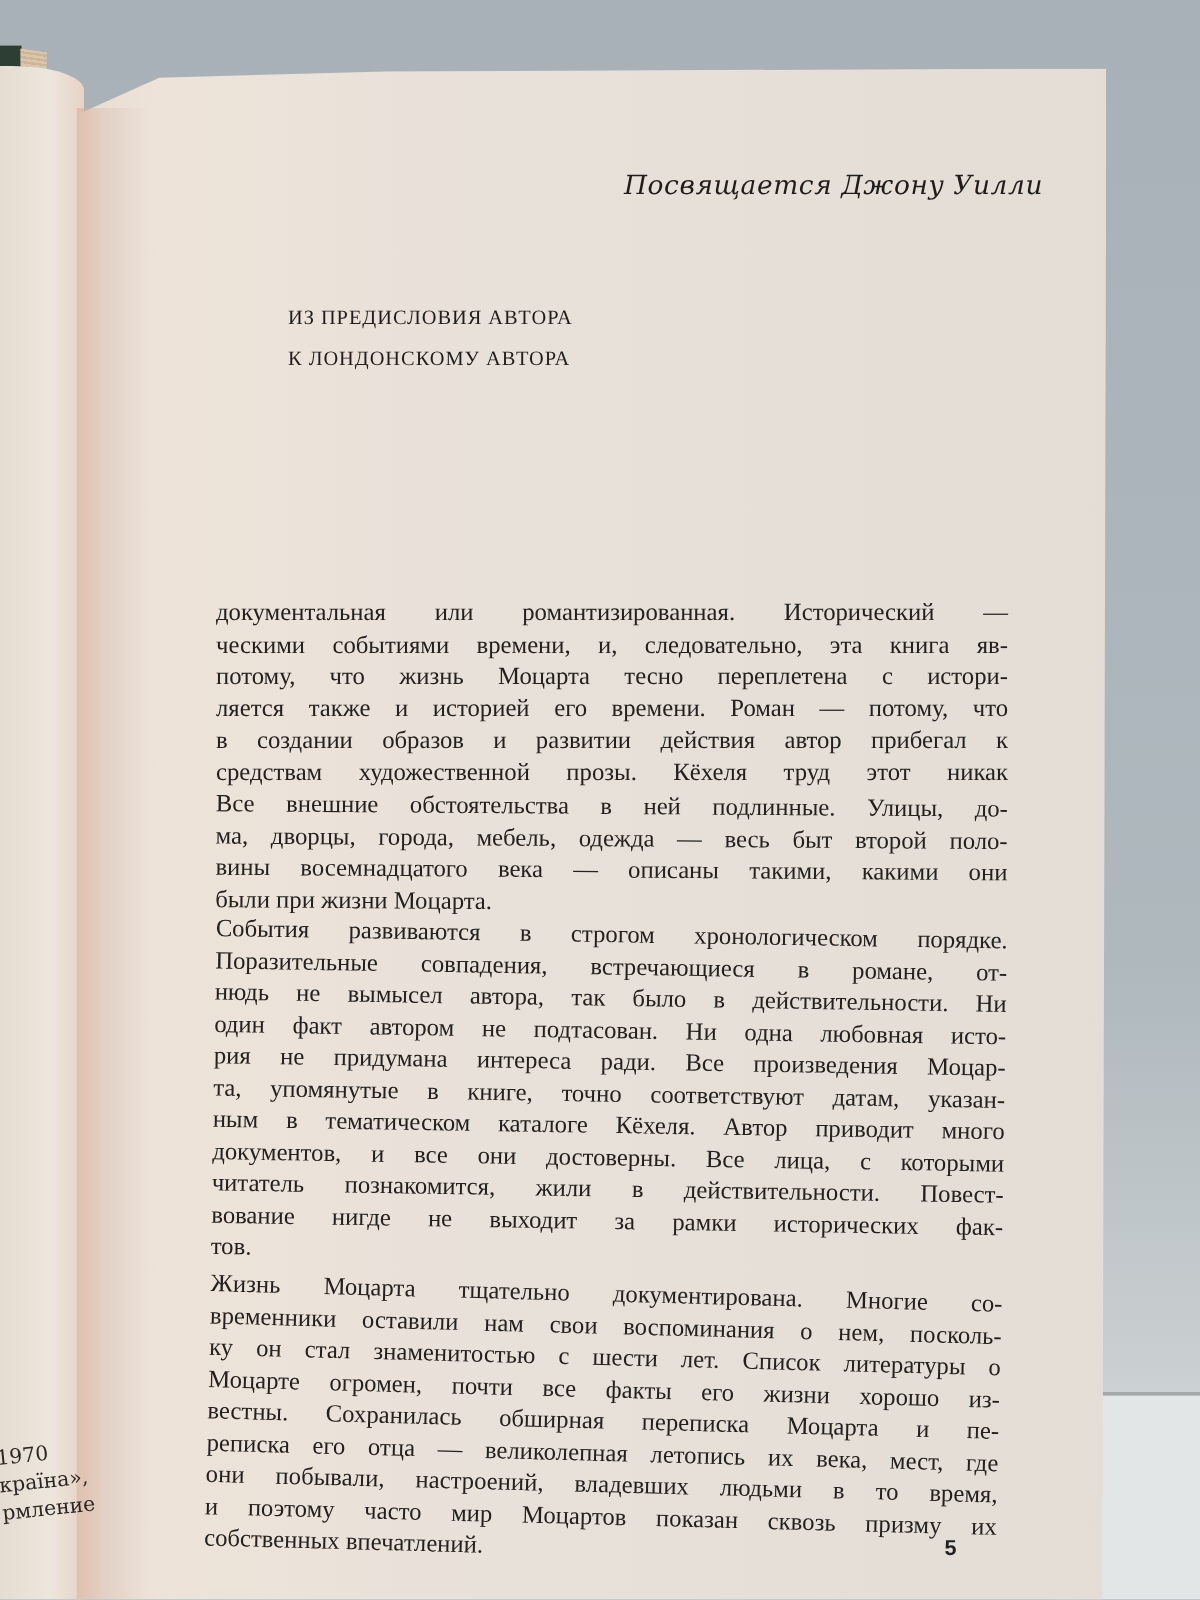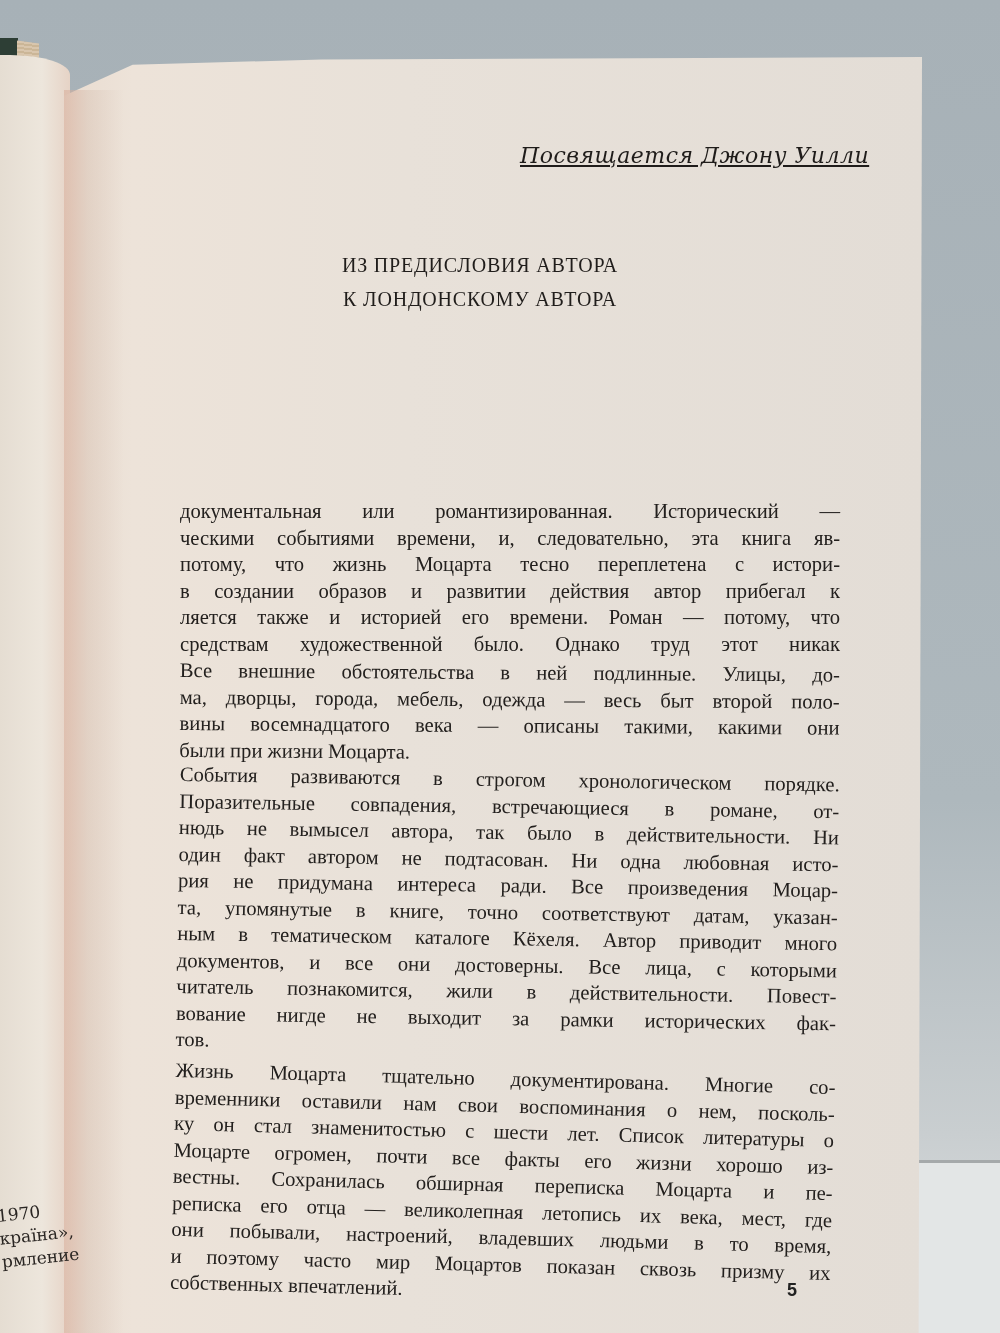--- a/index.html
+++ b/index.html
@@ -50,26 +50,25 @@
     .page {
       position: absolute; left: 64px; top: 57px; width: 858px; height: 1290px;
       background: linear-gradient(90deg, #e9dcd0 0%, #ede3d9 8%, #e8e1d9 40%, #e3ddd6 100%);
       clip-path: polygon(0 3%, 8% 0.6%, 30% 0.2%, 100% 0, 99.6% 100%, 0 100%);
     }
     .dedication {
       position: absolute; left: 520px; top: 143px;
       font-family: "DejaVu Serif", serif; font-style: italic;
       font-size: 22px; color: #1f1c1a; letter-spacing: 0.5px;
       white-space: nowrap;
-      text-decoration: underline;
     }
     .title {
-      position: absolute; left: 220px; top: 248px; width: 520px;
-      text-align: center; font-family: "Liberation Serif", serif;
-      font-size: 20px; color: #201d1b; line-height: 34px; letter-spacing: 0.8px;
+      position: absolute; left: 240px; top: 248px; width: 520px;
+      font-family: "Liberation Serif", serif;
+      font-size: 17px; color: #201d1b; line-height: 34px; letter-spacing: 0.8px;
     }
     .body-text {
       position: absolute; left: 180px; top: 498px; width: 660px;
       font-family: "Liberation Serif", serif; font-size: 20.6px;
       color: #23201e; line-height: 26.5px;
     }
     .line {
       display: block; white-space: nowrap; text-align: justify;
       text-align-last: justify;
     }
@@ -108,23 +107,23 @@
   <div class="title">
     <div>ИЗ ПРЕДИСЛОВИЯ АВТОРА</div>
     <div>К ЛОНДОНСКОМУ АВТОРА</div>
   </div>
 
   <div class="body-text">
     <div class="para p1">
         <span class="line">документальная или романтизированная. Исторический —</span>
         <span class="line">ческими событиями времени, и, следовательно, эта книга яв-</span>
         <span class="line">потому, что жизнь Моцарта тесно переплетена с истори-</span>
+        <span class="line">ляется также и историей его времени. Роман — потому, что</span>
         <span class="line">в создании образов и развитии действия автор прибегал к</span>
-        <span class="line">ляется также и историей его времени. Роман — потому, что</span>
-        <span class="line">средствам художественной было. Однако труд этот никак</span>
+        <span class="line">средствам художественной прозы. Кёхеля труд этот никак</span>
       </div>
     <div class="para p2">
         <span class="line" style="padding-left: 0px;">Все внешние обстоятельства в ней подлинные. Улицы, до-</span>
         <span class="line">ма, дворцы, города, мебель, одежда — весь быт второй поло-</span>
         <span class="line">вины восемнадцатого века — описаны такими, какими они</span>
         <span class="line last">были при жизни Моцарта.</span>
       </div>
     <div class="para p3">
         <span class="line" style="padding-left: 0px;">События развиваются в строгом хронологическом порядке.</span>
         <span class="line">Поразительные совпадения, встречающиеся в романе, от-</span>

